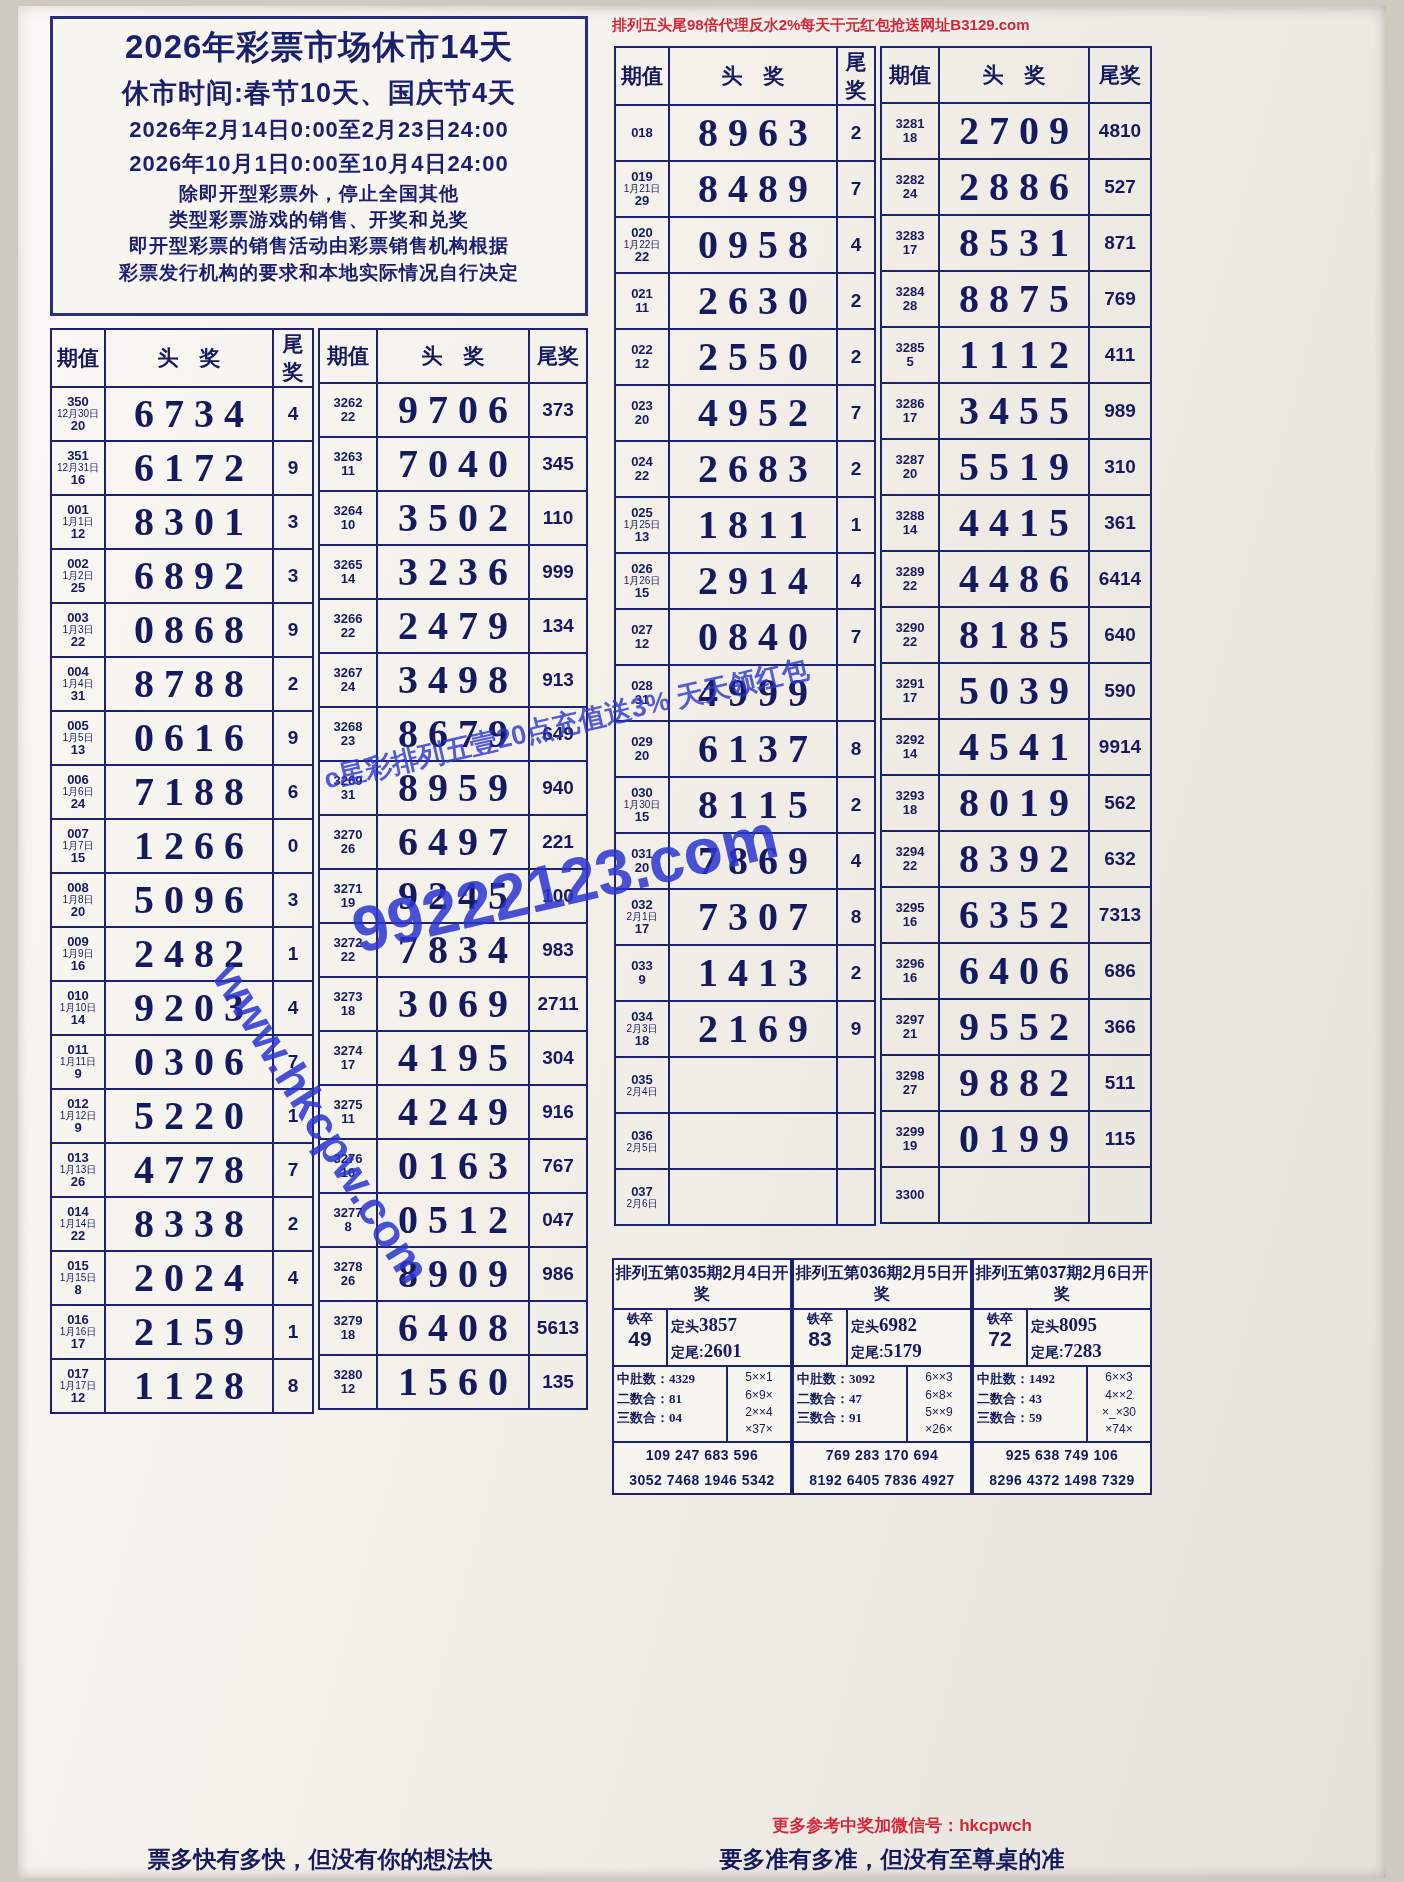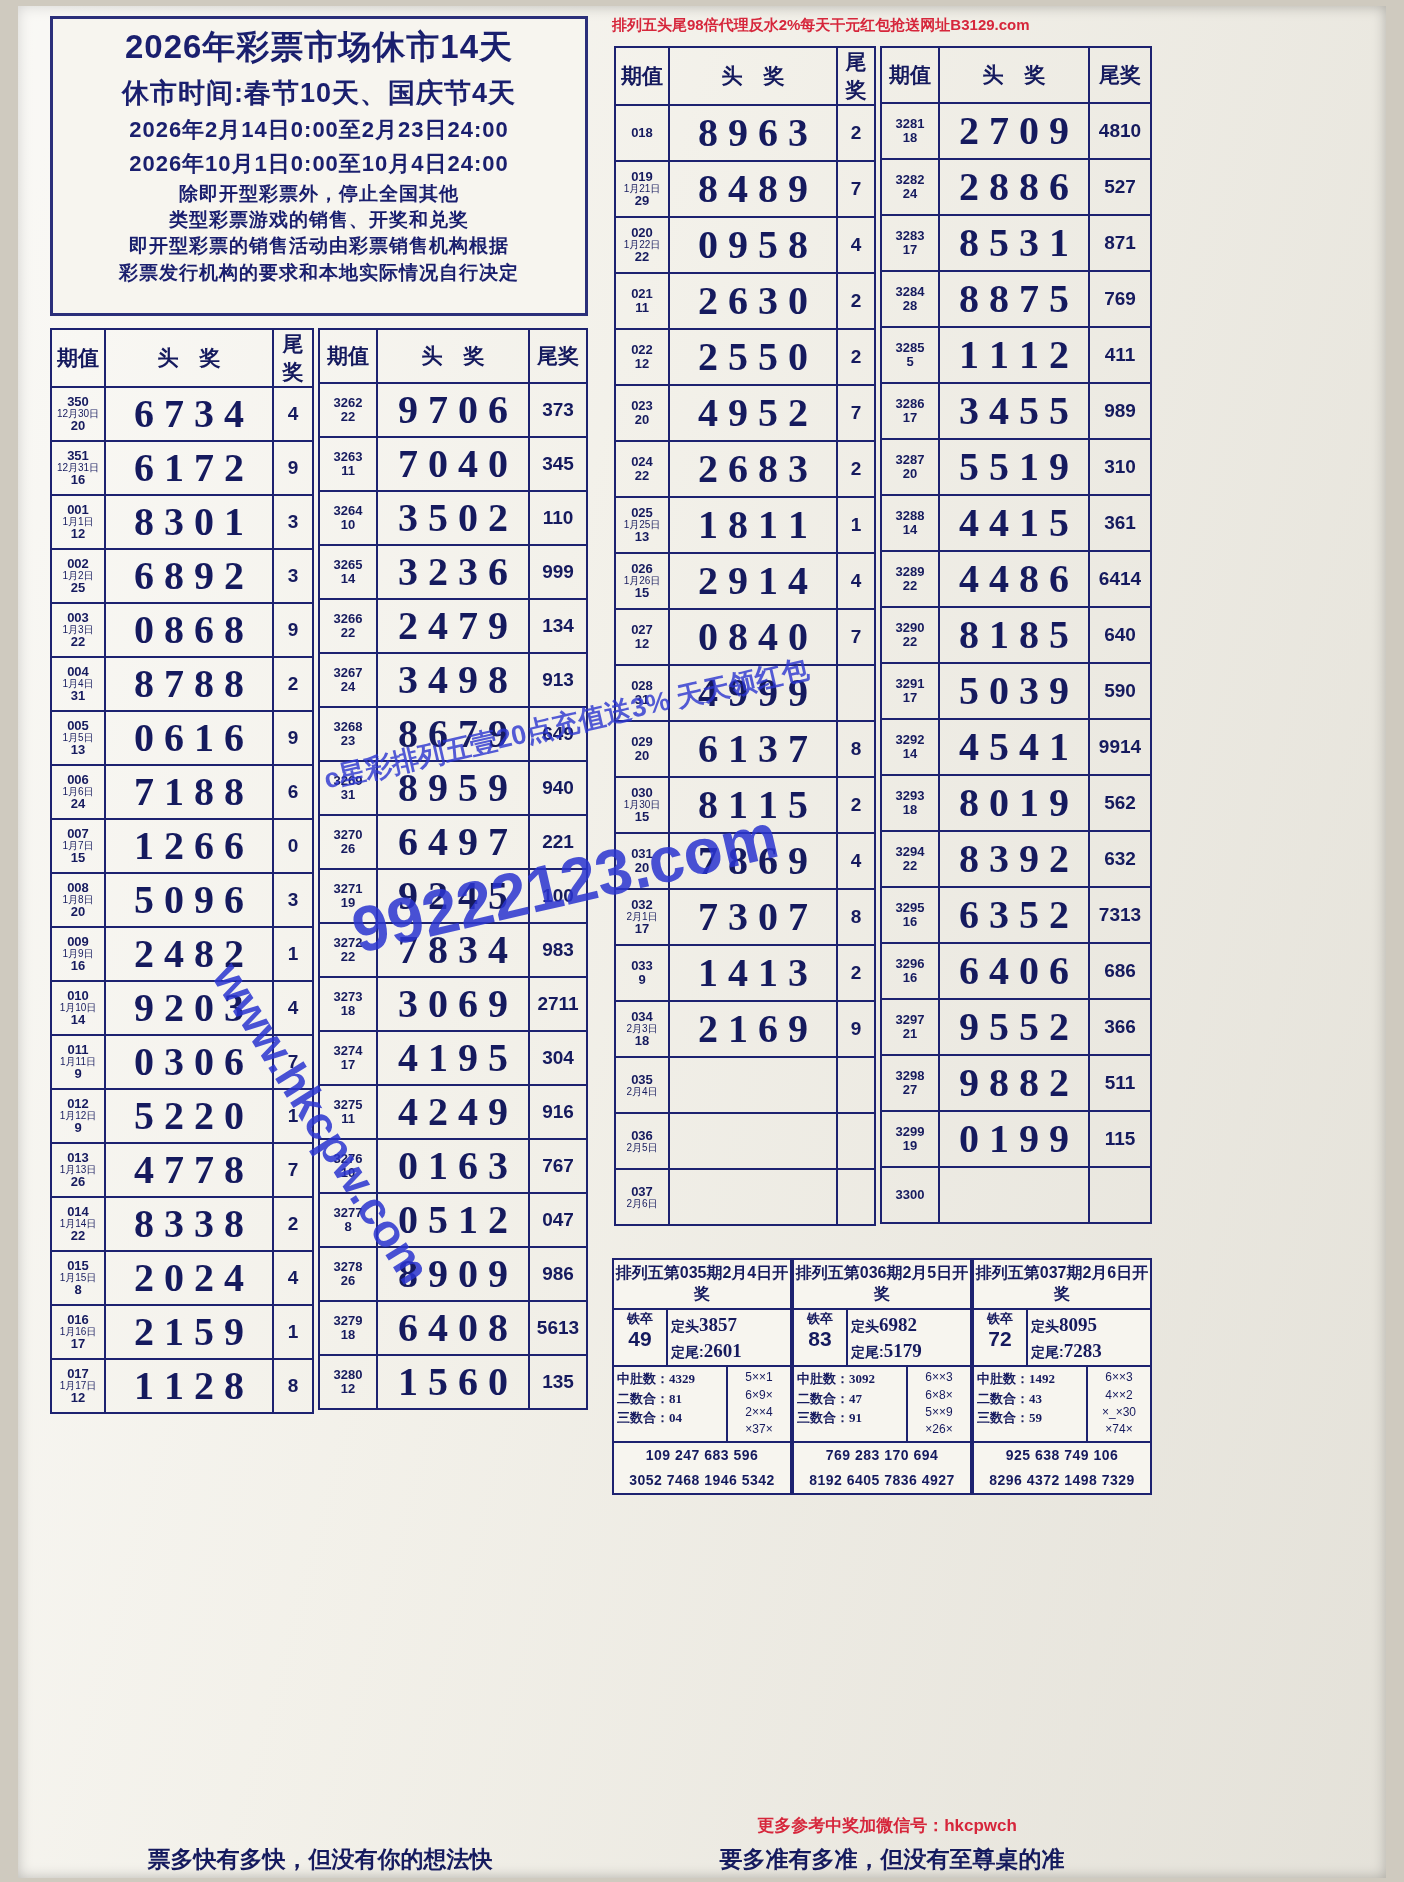--- a/index.html
+++ b/index.html
@@ -82,21 +82,21 @@
   .drawrow .v{flex:1;font-size:14px;font-weight:bold;padding:2px 3px;line-height:1.35;}
   .drawrow .v span{font-family:"Liberation Serif",serif;font-size:19px;}
   .midrow{display:flex;border-bottom:2px solid #1d2270;}
   .midrow .left{flex:1;border-right:2px solid #1d2270;font-size:13px;font-weight:bold;padding:2px 3px;line-height:1.5;font-family:Liberation Serif, serif;}
   .midrow .right{width:62px;font-size:12px;text-align:center;line-height:1.45;padding:2px 0;}
   .numsrow{font-size:14px;font-weight:bold;text-align:center;padding:3px 1px;line-height:1.35;letter-spacing:.5px;}
 
   
   #footL{left:32px;top:1838px;width:540px;text-align:center;color:#151a5e;font-size:23px;font-weight:bold;}
   #footR{left:594px;top:1838px;width:560px;text-align:center;color:#151a5e;font-size:23px;font-weight:bold;}
-  #wechat{left:589px;top:1808px;width:560px;text-align:center;color:#d6263b;font-size:17px;font-weight:bold;}
+  #wechat{left:604px;top:1808px;width:560px;text-align:center;color:#d6263b;font-size:17px;font-weight:bold;}
 
   
   .wm{position:absolute;color:#2b35d0;font-weight:bold;pointer-events:none;}
   #wm1{left:300px;top:700px;font-size:27px;transform:rotate(-13deg);opacity:.8;white-space:nowrap;}
   #wm2{left:330px;top:840px;font-size:64px;transform:rotate(-13deg);opacity:.85;white-space:nowrap;}
   #wm3{left:120px;top:1090px;font-size:46px;transform:rotate(58deg);opacity:.85;white-space:nowrap;}
 </style>
 </head>
 <body>
 

